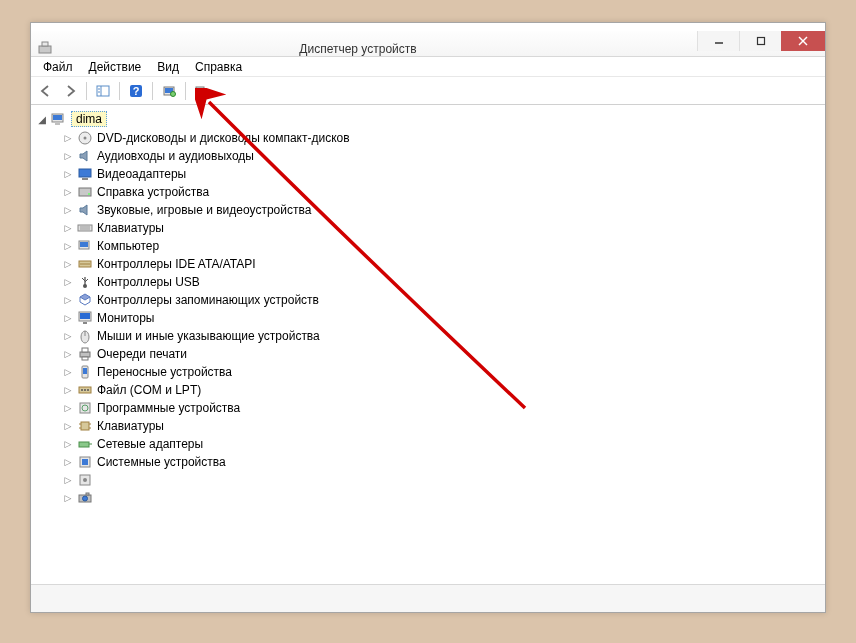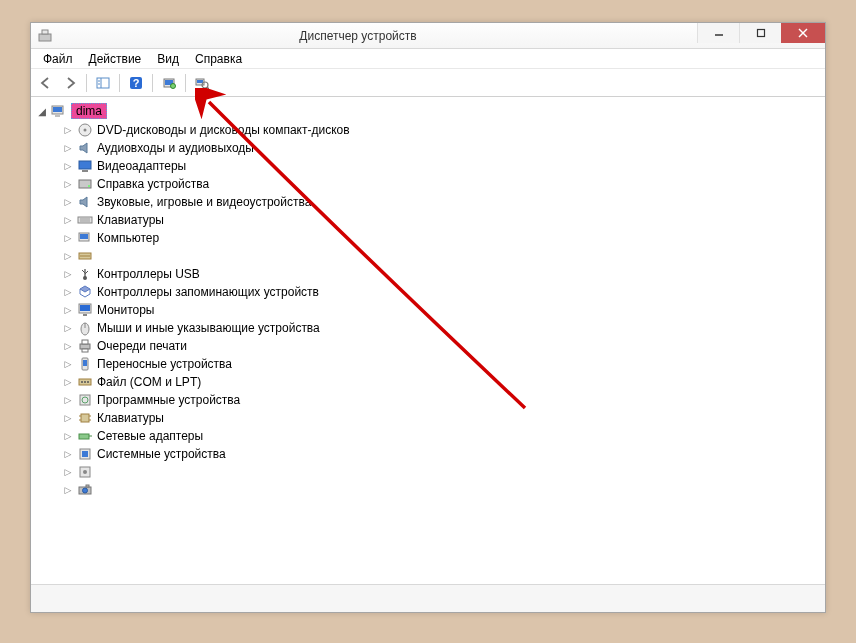--- a/index.html
+++ b/index.html
@@ -1,32 +1,32 @@
 <!DOCTYPE html>
 <html><head>
 <meta charset="utf-8">
 <style>
 * { box-sizing: border-box; margin: 0; padding: 0; font-family: "Segoe UI", Tahoma, sans-serif; }
 body { background: #dbc4ab; width: 856px; height: 643px; padding: 22px 30px 30px 30px; position: relative; }
 .window { border: 1px solid #a5a5a5; background: #fff; width: 100%; height: 100%; display: flex; flex-direction: column; box-shadow: 0 0 6px rgba(0,0,0,.15); }
-.titlebar { height: 26px; background: linear-gradient(#fefefe,#f5f5f5); display: flex; align-items: center; border-bottom: 1px solid #d8d8d8; position: relative; }
+.titlebar { height: 26px; background: linear-gradient(#fefefe,#f5f5f5); display: flex; align-items: flex-end; border-bottom: 1px solid #d8d8d8; position: relative; margin-top: 8px; }
 .titlebar .title-icon { width: 16px; height: 16px; margin-left: 6px; }
 .titlebar .title-text { position: absolute; left: 0; right: 140px; text-align: center; font-size: 12px; color: #333; }
 .caption-buttons { position: absolute; right: 0; top: 0; display: flex; height: 20px; }
 .cap-btn { width: 42px; height: 20px; display: flex; align-items: center; justify-content: center; font-size: 12px; color: #333; border-left: 1px solid #e0e0e0; background: #f5f5f5; cursor: default; }
 .cap-btn.close { background: #c75050; color: #fff; border: none; width: 44px; }
 .menubar { height: 20px; background: #fff; display: flex; align-items: flex-end; padding: 0 4px; font-size: 12px; border-bottom: 1px solid #e8e8e8; }
 .menu-item { padding: 2px 8px; cursor: default; }
 .toolbar { height: 28px; background: #fff; border-bottom: 1px solid #d0d0d0; display: flex; align-items: center; padding: 0 4px; gap: 2px; }
 .tb-btn { width: 22px; height: 22px; display: flex; align-items: center; justify-content: center; border: 1px solid transparent; border-radius: 2px; cursor: default; }
 .tb-sep { width: 1px; height: 18px; background: #d0d0d0; margin: 0 3px; }
 .tree-container { flex: 1; overflow: auto; background: #fff; padding: 6px 6px 4px 6px; font-size: 12px; color: #000; }
 .root-row { display: flex; align-items: center; gap: 4px; margin-bottom: 2px; }
 .root-row .expander { width: 10px; text-align: center; color: #606060; font-size: 10px; }
-.root-row .root-label { background: #ec4899; border: 1px dotted #5aa0e0; padding: 0 4px; }
+.root-row .root-label { background: #fef9c3; border: 1px dotted #5aa0e0; padding: 0 4px; }
 .child-row { display: flex; align-items: center; gap: 4px; margin-left: 26px; height: 18px; }
 .child-row .expander { width: 10px; text-align: center; color: #808080; font-size: 9px; }
 .node-icon { width: 16px; height: 16px; flex-shrink: 0; }
 .status-bar { height: 28px; border-top: 1px solid #d8d8d8; background: #f6f6f6; }
 .arrow-svg { position: absolute; left: 195px; top: 88px; pointer-events: none; }
 </style>
 </head>
 <body>
 
 <div class="window">
@@ -175,20 +175,21 @@
             <rect x="3" y="4" width="8" height="5" fill="#3d7ad6"></rect>
           </svg>
           <span>Компьютер</span>
         </div>
         <div class="child-row">
           <span class="expander">▷</span>
           <svg class="node-icon" viewBox="0 0 16 16">
             <rect x="2" y="5" width="12" height="6" fill="#d6c89a" stroke="#a08040"></rect>
             <line x1="3" y1="8" x2="13" y2="8" stroke="#a08040"></line>
           </svg>
+          <span>Контроллеры IDE ATA/ATAPI</span>
         </div>
         <div class="child-row">
           <span class="expander">▷</span>
           <svg class="node-icon" viewBox="0 0 16 16">
             <circle cx="8" cy="12" r="2" fill="#555"></circle>
             <line x1="8" y1="12" x2="8" y2="3" stroke="#555" stroke-width="1.3"></line>
             <line x1="8" y1="7" x2="5" y2="4" stroke="#555"></line>
             <line x1="8" y1="8" x2="11" y2="5" stroke="#555"></line>
           </svg>
           <span>Контроллеры USB</span>

